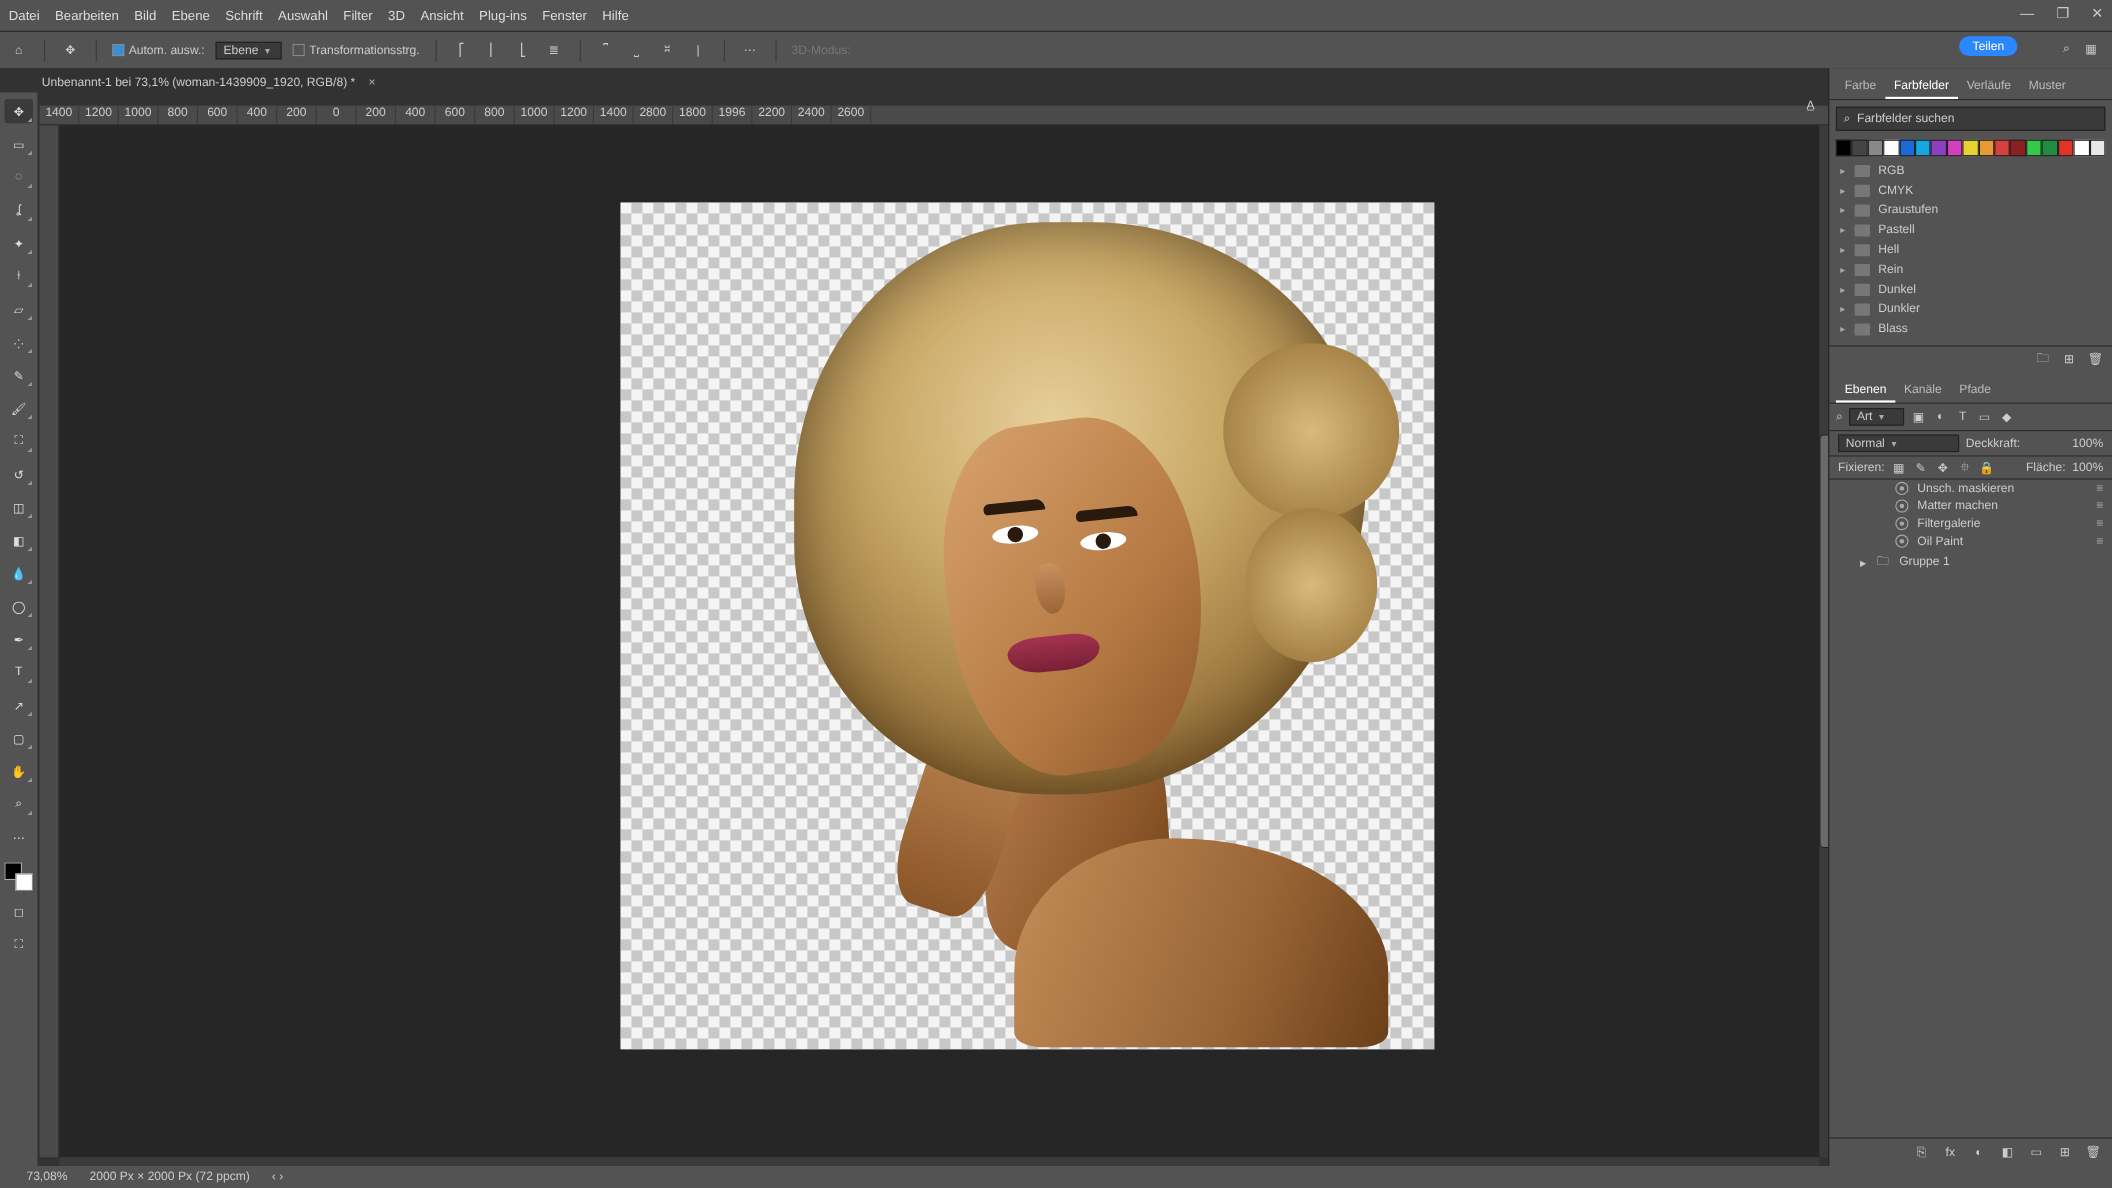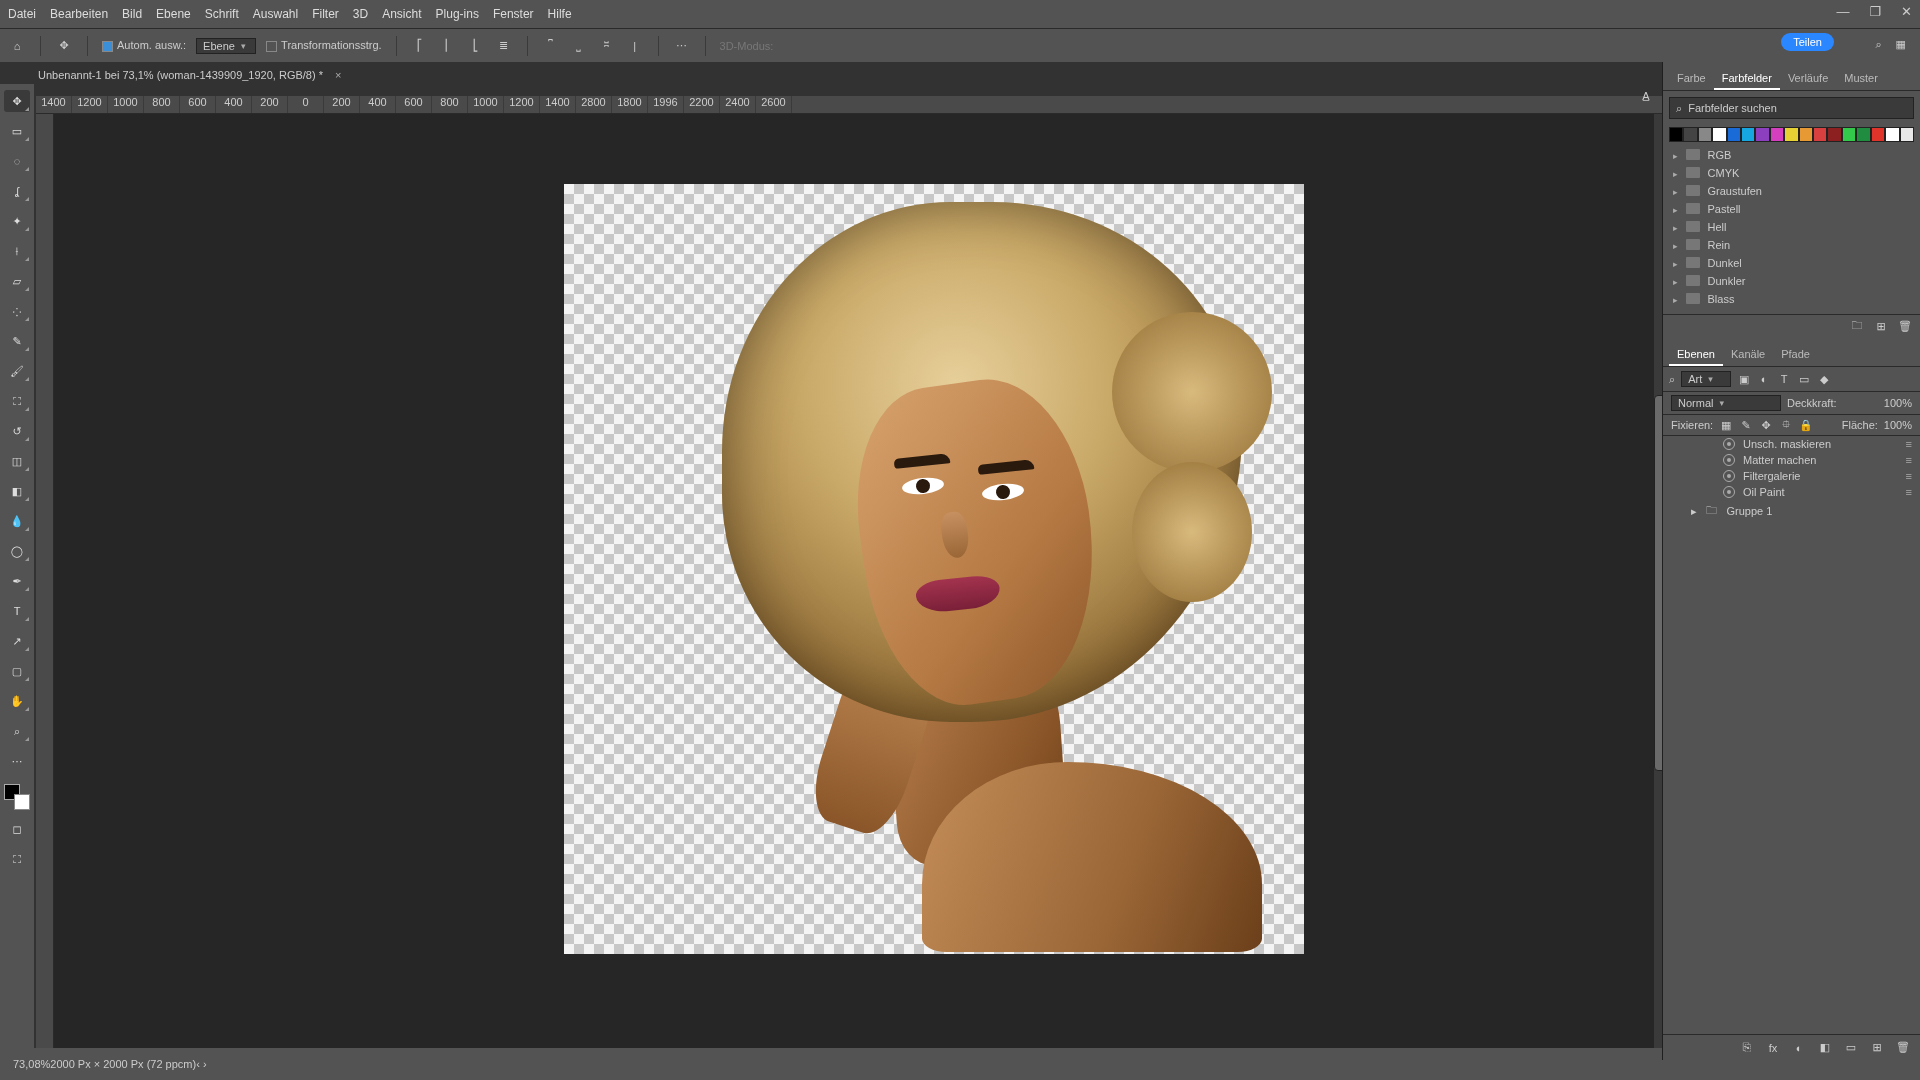--- a/index.html
+++ b/index.html
@@ -46,30 +46,30 @@
 .brow.l{left:212px;top:254px}
 .brow.r{left:296px;top:260px}
 .nose{position:absolute;left:260px;top:310px;width:26px;height:46px;background:linear-gradient(#c79060,#9a6636);border-radius:40% 40% 50% 50%;transform:rotate(-8deg)}
 .lips{position:absolute;left:234px;top:376px;width:84px;height:32px;background:linear-gradient(#a3334e,#7a1f38);border-radius:50% 50% 60% 60%/70% 70% 90% 90%;transform:rotate(-6deg)}
 .neck{position:absolute;left:210px;top:440px;width:170px;height:220px;background:linear-gradient(120deg,#bd8350,#8a5528 70%,#6b3f1a);border-radius:30% 40% 20% 20%;transform:rotate(-4deg)}
 .shoulder{position:absolute;left:240px;top:560px;width:340px;height:190px;background:linear-gradient(110deg,#c48d58,#9a6636 60%,#6b3f1a);border-radius:60% 80% 10% 10%/90% 90% 10% 10%}
 .hand{position:absolute;left:150px;top:430px;width:90px;height:200px;background:linear-gradient(#c48d58,#8a5528);border-radius:40% 40% 30% 30%;transform:rotate(18deg)}
 .scroll-v{position:absolute;right:258px;top:114px;bottom:28px;width:8px;background:#3a3a3a}
 .scroll-v .thumb{position:absolute;top:30%;height:40%;left:0;right:0;background:#6a6a6a;border-radius:4px}
 .scroll-h{position:absolute;left:54px;right:266px;bottom:20px;height:8px;background:#3a3a3a}
-.status{position:absolute;left:0;right:0;bottom:0;height:32px;background:#535353;display:flex;align-items:center;padding:0 13px;font-size:11px;color:#bbb}
+.status{position:absolute;left:0;right:0;bottom:0;height:20px;background:#535353;display:flex;align-items:center;gap:20px;padding:0 24px;font-size:11px;color:#bbb}
 .panels{position:absolute;right:0;top:62px;bottom:20px;width:258px;background:#535353;border-left:1px solid #1f1f1f;display:flex;flex-direction:column}
 .tabrow{display:flex;gap:0;border-bottom:1px solid #2a2a2a;padding:6px 6px 0}
 .tabrow .tab{padding:4px 8px;color:#bbb;font-size:11px}
 .tabrow .tab.active{color:#fff;border-bottom:2px solid #fff}
 .search{margin:6px;background:#3a3a3a;border:1px solid #222;height:22px;display:flex;align-items:center;padding:0 6px;gap:6px;color:#888}
 .swatchrow{display:flex;padding:2px 6px;gap:0}
 .sw{width:15px;height:15px;border:1px solid #222}
 .grouplist{padding:2px 0 6px}
-.grp{display:flex;align-items:flex-start;gap:8px;padding:3px 10px}
+.grp{display:flex;align-items:center;gap:8px;padding:3px 10px}
 .grp .chev::before{content:"▸";font-size:9px;color:#aaa}
 .grp .fold{width:14px;height:11px;background:#777;border-radius:1px}
 .panel-footer{height:24px;border-top:1px solid #2a2a2a;display:flex;justify-content:flex-end;align-items:center;gap:10px;padding:0 8px}
 .layers-hdr{display:flex;align-items:center;gap:6px;padding:4px 6px;border-bottom:1px solid #2a2a2a}
 .row{display:flex;align-items:center;gap:6px;padding:3px 8px;border-bottom:1px solid #2a2a2a}
 .row .val{margin-left:auto}
 .mini{width:14px;height:14px;display:inline-flex;align-items:center;justify-content:center;color:#ccc}
 .layerlist{flex:1;overflow:auto}
 .layer{display:flex;align-items:center;gap:8px;padding:4px 8px}
 .layer.sel{background:#3d5a7a}

